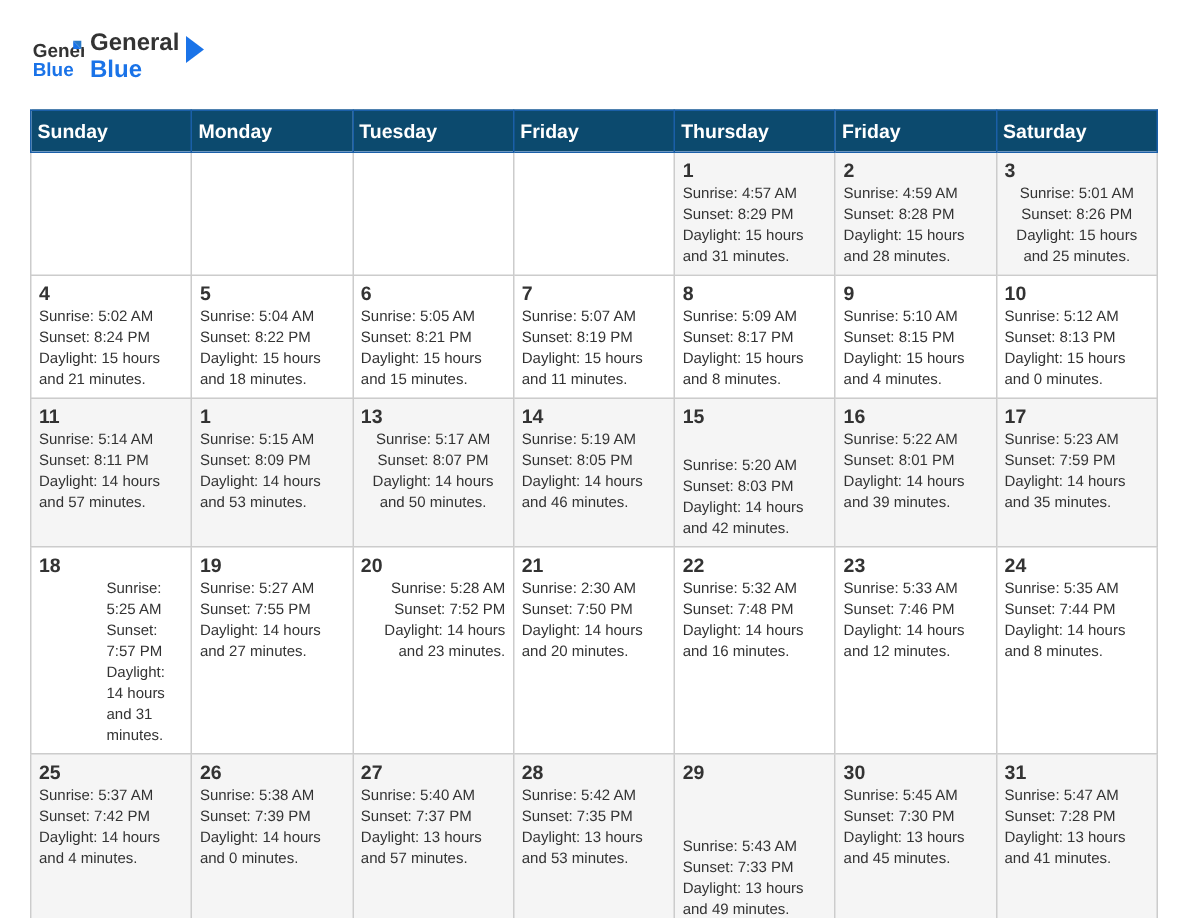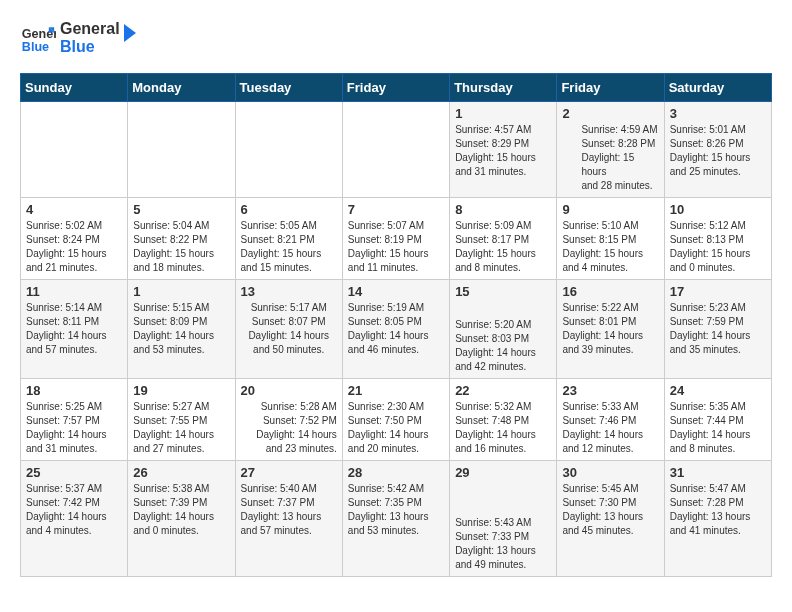--- a/index.html
+++ b/index.html
@@ -120,28 +120,28 @@
         <td class="empty-cell"></td>
         <td>
           <span class="day-number">1</span>
           <div class="day-info" style="white-space: pre-line;">Sunrise: 4:57 AM
 Sunset: 8:29 PM
 Daylight: 15 hours
 and 31 minutes.</div>
         </td>
         <td>
           <span class="day-number">2</span>
-          <div class="day-info" style="white-space: pre-line; margin-left: 19px;">Sunrise: 4:59 AM
+          <div class="day-info" style="white-space: pre-line;">Sunrise: 4:59 AM
 Sunset: 8:28 PM
 Daylight: 15 hours
 and 28 minutes.</div>
         </td>
         <td>
           <span class="day-number">3</span>
-          <div class="day-info" style="white-space: pre-line;">Sunrise: 5:01 AM
+          <div class="day-info" style="white-space: pre-line; text-align: center;">Sunrise: 5:01 AM
 Sunset: 8:26 PM
 Daylight: 15 hours
 and 25 minutes.</div>
         </td>
       </tr>
       <tr>
         <td>
           <span class="day-number">4</span>
           <div class="day-info" style="white-space: pre-line;">Sunrise: 5:02 AM
 Sunset: 8:24 PM
@@ -238,21 +238,21 @@
           <span class="day-number">17</span>
           <div class="day-info" style="white-space: pre-line;">Sunrise: 5:23 AM
 Sunset: 7:59 PM
 Daylight: 14 hours
 and 35 minutes.</div>
         </td>
       </tr>
       <tr>
         <td>
           <span class="day-number">18</span>
-          <div class="day-info" style="white-space: pre-line;">Sunrise: 5:25 AM
+          <div class="day-info" style="white-space: pre-line; margin-left: 45px;">Sunrise: 5:25 AM
 Sunset: 7:57 PM
 Daylight: 14 hours
 and 31 minutes.</div>
         </td>
         <td>
           <span class="day-number">19</span>
           <div class="day-info" style="white-space: pre-line;">Sunrise: 5:27 AM
 Sunset: 7:55 PM
 Daylight: 14 hours
 and 27 minutes.</div>

